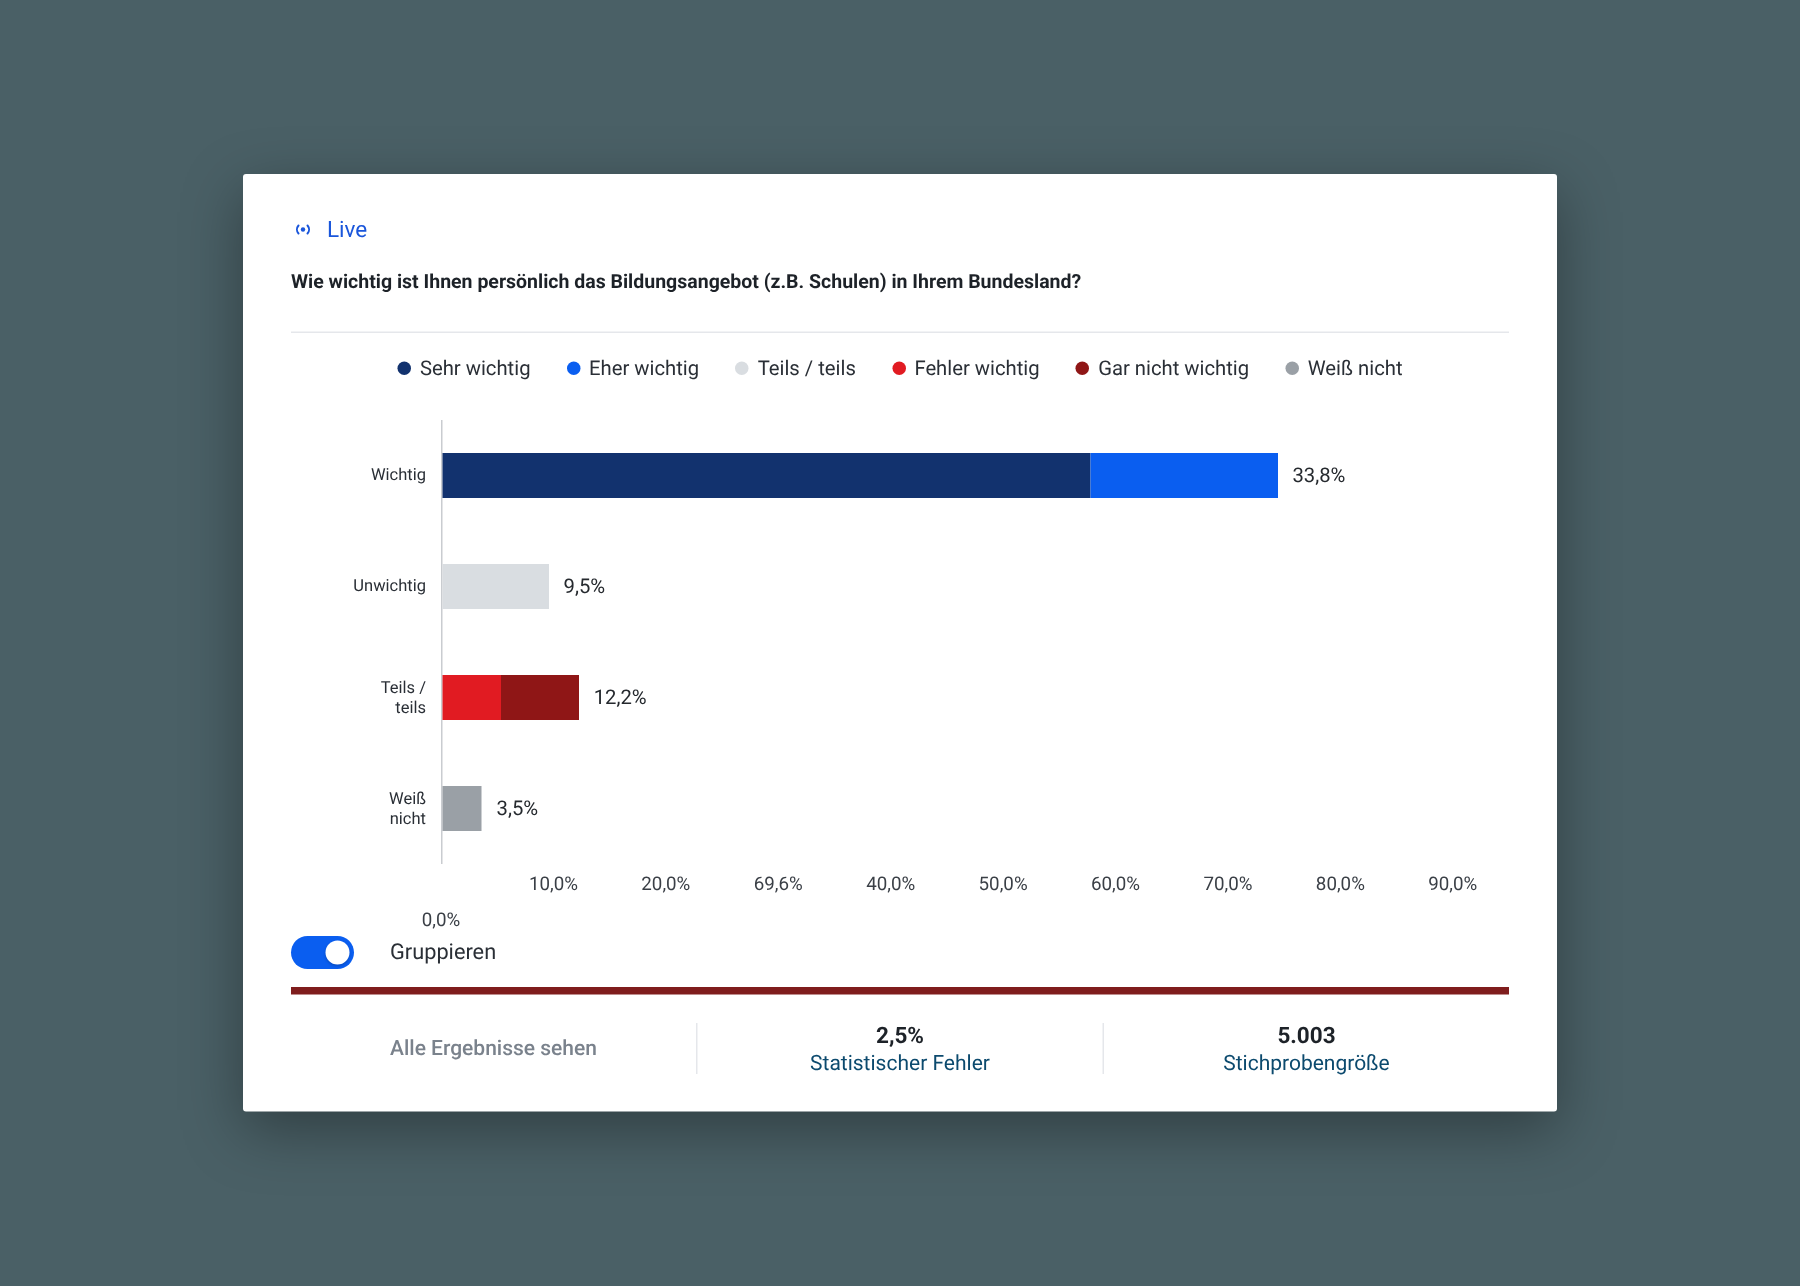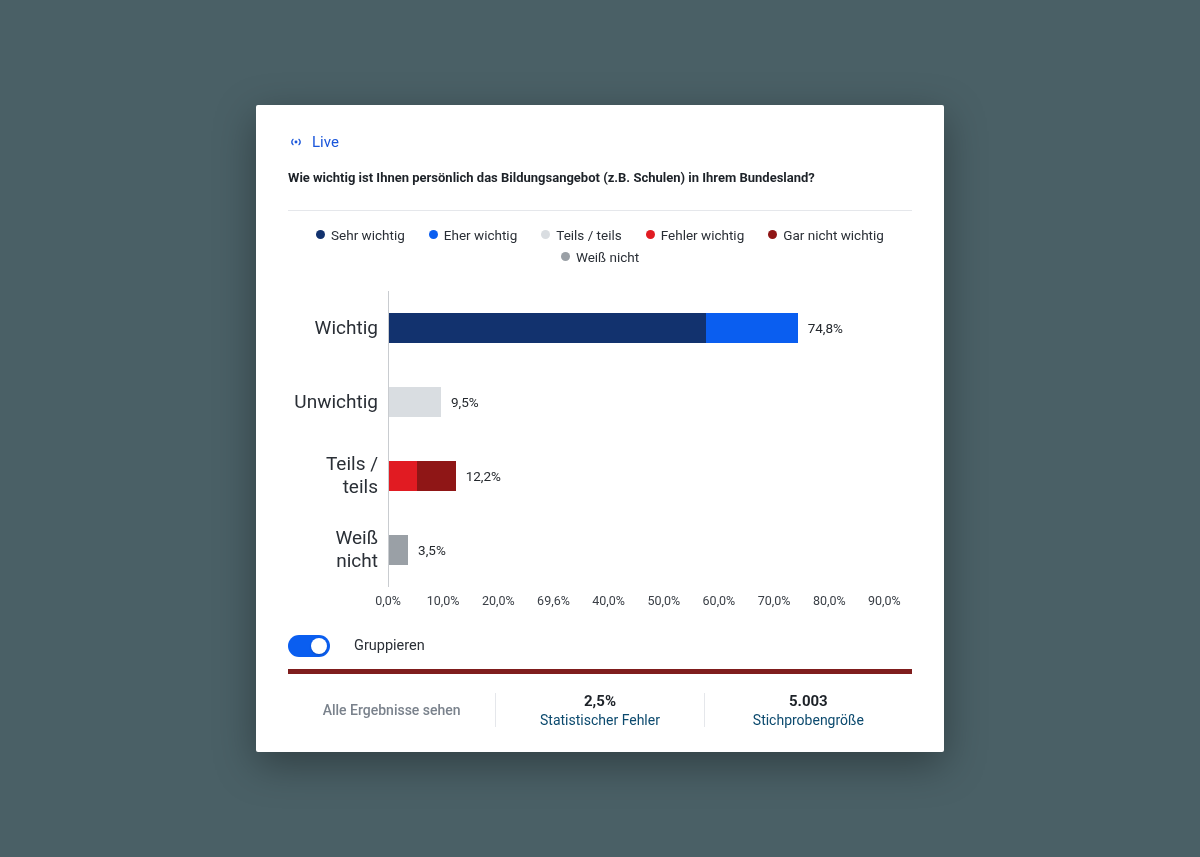--- a/index.html
+++ b/index.html
@@ -7,21 +7,21 @@
       font-family: -apple-system, BlinkMacSystemFont, 'Segoe UI', Roboto, Arial, sans-serif;
       background: #4a6066;
       display: flex;
       align-items: center;
       justify-content: center;
       min-height: 857px;
       width: 1200px;
     }
     .card {
       background: #fff;
-      width: 688px;
+      width: 876px;
       box-shadow: 0 12px 40px rgba(0,0,0,0.35);
       padding: 28px 32px 24px 32px;
       border-radius: 2px;
     }
     .live-row {
       display: flex;
       align-items: center;
       gap: 8px;
       margin-bottom: 18px;
     }
@@ -73,21 +73,21 @@
       display: flex;
       flex-direction: column;
       padding-right: 10px;
     }
     .y-label {
       height: 74px;
       display: flex;
       align-items: center;
       justify-content: flex-end;
       text-align: right;
-      font-size: 19px;
+      font-size: 11px;
       color: #2a2f36;
       line-height: 1.2;
       white-space: pre-line;
     }
     .plot {
       flex: 1;
       position: relative;
       border-left: 1px solid #c9ccd0;
     }
     .bars {
@@ -242,21 +242,21 @@
         <div class="y-label">Weiß
 nicht</div>
       </div>
     <div class="plot">
       <div class="bars" id="bars">
           <div class="bar-row">
             <div class="bar-stack" style="width: 78.7368%;">
               <div class="bar-seg" style="background: rgb(18, 50, 110); width: 77.5401%;"></div>
               <div class="bar-seg" style="background: rgb(10, 94, 240); width: 22.4599%;"></div>
             </div>
-            <span class="bar-value">74,8%</span>
+            <span class="bar-value">33,8%</span>
           </div>
           <div class="bar-row">
             <div class="bar-stack" style="width: 10%;">
               <div class="bar-seg" style="background: rgb(217, 221, 225); width: 100%;"></div>
             </div>
             <span class="bar-value">9,5%</span>
           </div>
           <div class="bar-row">
             <div class="bar-stack" style="width: 12.8421%;">
               <div class="bar-seg" style="background: rgb(225, 27, 34); width: 42.623%;"></div>
@@ -270,21 +270,21 @@
             </div>
             <span class="bar-value">3,5%</span>
           </div>
         </div>
     </div>
   </div>
 
   <div class="axis">
     <div class="axis-space"></div>
     <div class="axis-ticks" id="axis-ticks">
-        <span class="tick" style="left: 0%;">0,0%</span>
+        <span class="tick" style="left: 0%; margin-top: 24px;">0,0%</span>
         <span class="tick" style="left: 10.5263%;">10,0%</span>
         <span class="tick" style="left: 21.0526%;">20,0%</span>
         <span class="tick" style="left: 31.5789%;">69,6%</span>
         <span class="tick" style="left: 42.1053%;">40,0%</span>
         <span class="tick" style="left: 52.6316%;">50,0%</span>
         <span class="tick" style="left: 63.1579%;">60,0%</span>
         <span class="tick" style="left: 73.6842%;">70,0%</span>
         <span class="tick" style="left: 84.2105%;">80,0%</span>
         <span class="tick" style="left: 94.7368%;">90,0%</span>
       </div>

